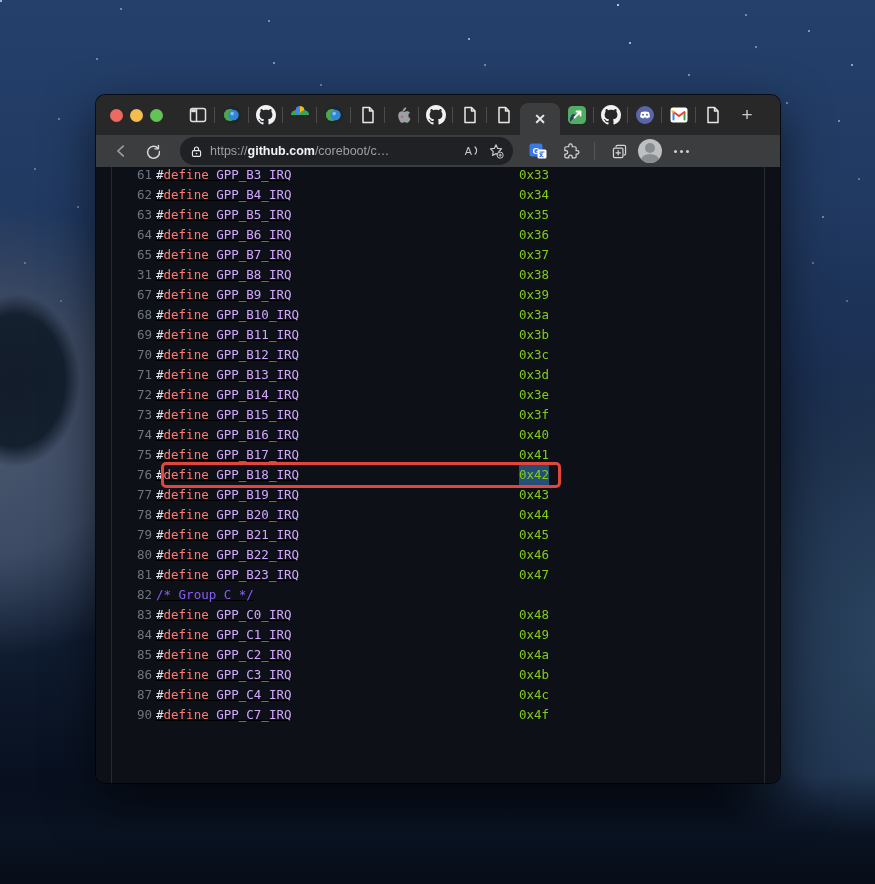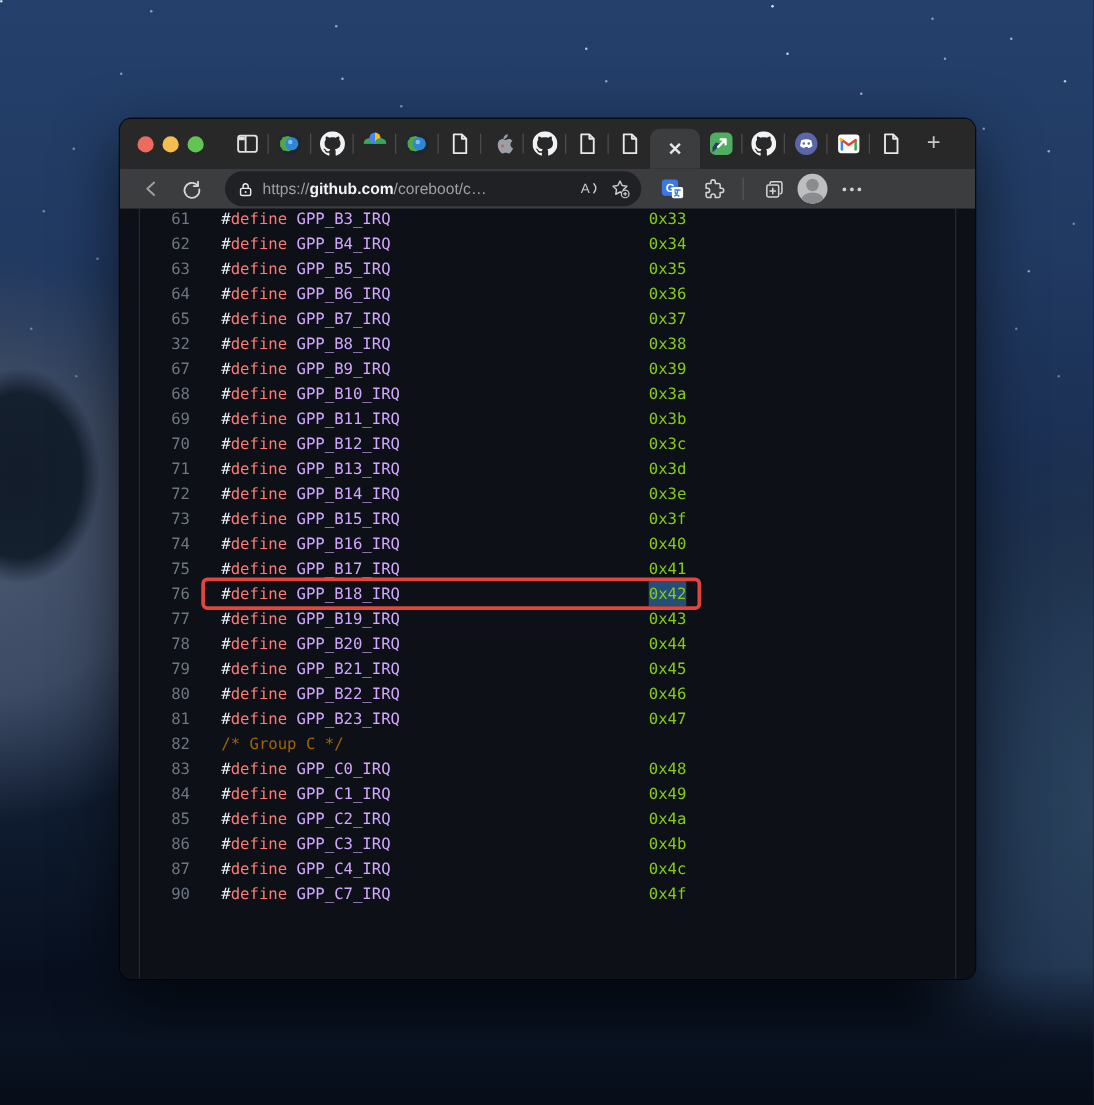--- a/index.html
+++ b/index.html
@@ -77,25 +77,25 @@
   .dots i { width:3px; height:3px; border-radius:50%; background:#cfcfcf; }
 
   
   .codearea { flex:1; background:#0d1117; position:relative; overflow:hidden;
     font-family:"DejaVu Sans Mono", monospace; font-size:12.5px; }
   .codearea::before { content:""; position:absolute; left:15px; top:0; bottom:0; width:1px; background:#232a33; }
   .codearea::after  { content:""; position:absolute; left:668px; top:0; bottom:0; width:1px; background:#232a33; }
   .code-scroll { position:absolute; left:0; top:-2px; right:0; }
   .row { position:relative; height:20px; line-height:20px; white-space:pre; }
   .ln { position:absolute; left:0; top:0; width:56px; text-align:right; color:#6e7681;padding-left:34px; }
-  .src { position:absolute; left:81px; top:0; }
+  .src { position:absolute; left:60px; top:0;text-decoration:underline; }
   .tok-hash { color:#e6edf3; } .tok-kw { color:#ff7b72; } .tok-name { color:#d2a8ff; }
   .val { position:absolute; left:423px; top:0; color:#84cc16; }
   .val.sel { background:#254f78; }
-  .tok-comment { color:#a16207; }
+  .tok-comment { color:#8b5cf6; }
   .hl-box { position:absolute; left:65px; top:-3px; width:400px; height:26px;
     border:3px solid #e0463d; border-radius:5px; pointer-events:none; }
 
   
   svg { display:block; }
 </style>
 </head>
 <body>
 
 <div class="wallpaper">
@@ -329,21 +329,21 @@
     </div>
   </div>
 
   <div class="codearea">
     <div class="code-scroll" id="code">
         <div class="row"><span class="ln">61</span><span class="val">0x33</span><span class="src"><span class="tok-hash">#</span><span class="tok-kw">define</span><span> </span><span class="tok-name">GPP_B3_IRQ</span></span></div>
         <div class="row"><span class="ln">62</span><span class="val">0x34</span><span class="src"><span class="tok-hash">#</span><span class="tok-kw">define</span><span> </span><span class="tok-name">GPP_B4_IRQ</span></span></div>
         <div class="row"><span class="ln">63</span><span class="val">0x35</span><span class="src"><span class="tok-hash">#</span><span class="tok-kw">define</span><span> </span><span class="tok-name">GPP_B5_IRQ</span></span></div>
         <div class="row"><span class="ln">64</span><span class="val">0x36</span><span class="src"><span class="tok-hash">#</span><span class="tok-kw">define</span><span> </span><span class="tok-name">GPP_B6_IRQ</span></span></div>
         <div class="row"><span class="ln">65</span><span class="val">0x37</span><span class="src"><span class="tok-hash">#</span><span class="tok-kw">define</span><span> </span><span class="tok-name">GPP_B7_IRQ</span></span></div>
-        <div class="row"><span class="ln">32</span><span class="val">0x38</span><span class="src"><span class="tok-hash">#</span><span class="tok-kw">define</span><span> </span><span class="tok-name">GPP_B8_IRQ</span></span></div>
+        <div class="row"><span class="ln">31</span><span class="val">0x38</span><span class="src"><span class="tok-hash">#</span><span class="tok-kw">define</span><span> </span><span class="tok-name">GPP_B8_IRQ</span></span></div>
         <div class="row"><span class="ln">67</span><span class="val">0x39</span><span class="src"><span class="tok-hash">#</span><span class="tok-kw">define</span><span> </span><span class="tok-name">GPP_B9_IRQ</span></span></div>
         <div class="row"><span class="ln">68</span><span class="val">0x3a</span><span class="src"><span class="tok-hash">#</span><span class="tok-kw">define</span><span> </span><span class="tok-name">GPP_B10_IRQ</span></span></div>
         <div class="row"><span class="ln">69</span><span class="val">0x3b</span><span class="src"><span class="tok-hash">#</span><span class="tok-kw">define</span><span> </span><span class="tok-name">GPP_B11_IRQ</span></span></div>
         <div class="row"><span class="ln">70</span><span class="val">0x3c</span><span class="src"><span class="tok-hash">#</span><span class="tok-kw">define</span><span> </span><span class="tok-name">GPP_B12_IRQ</span></span></div>
         <div class="row"><span class="ln">71</span><span class="val">0x3d</span><span class="src"><span class="tok-hash">#</span><span class="tok-kw">define</span><span> </span><span class="tok-name">GPP_B13_IRQ</span></span></div>
         <div class="row"><span class="ln">72</span><span class="val">0x3e</span><span class="src"><span class="tok-hash">#</span><span class="tok-kw">define</span><span> </span><span class="tok-name">GPP_B14_IRQ</span></span></div>
         <div class="row"><span class="ln">73</span><span class="val">0x3f</span><span class="src"><span class="tok-hash">#</span><span class="tok-kw">define</span><span> </span><span class="tok-name">GPP_B15_IRQ</span></span></div>
         <div class="row"><span class="ln">74</span><span class="val">0x40</span><span class="src"><span class="tok-hash">#</span><span class="tok-kw">define</span><span> </span><span class="tok-name">GPP_B16_IRQ</span></span></div>
         <div class="row"><span class="ln">75</span><span class="val">0x41</span><span class="src"><span class="tok-hash">#</span><span class="tok-kw">define</span><span> </span><span class="tok-name">GPP_B17_IRQ</span></span></div>
         <div class="row"><span class="ln">76</span><span class="val sel">0x42</span><span class="src"><span class="tok-hash">#</span><span class="tok-kw">define</span><span> </span><span class="tok-name">GPP_B18_IRQ</span></span><div class="hl-box"></div></div>

